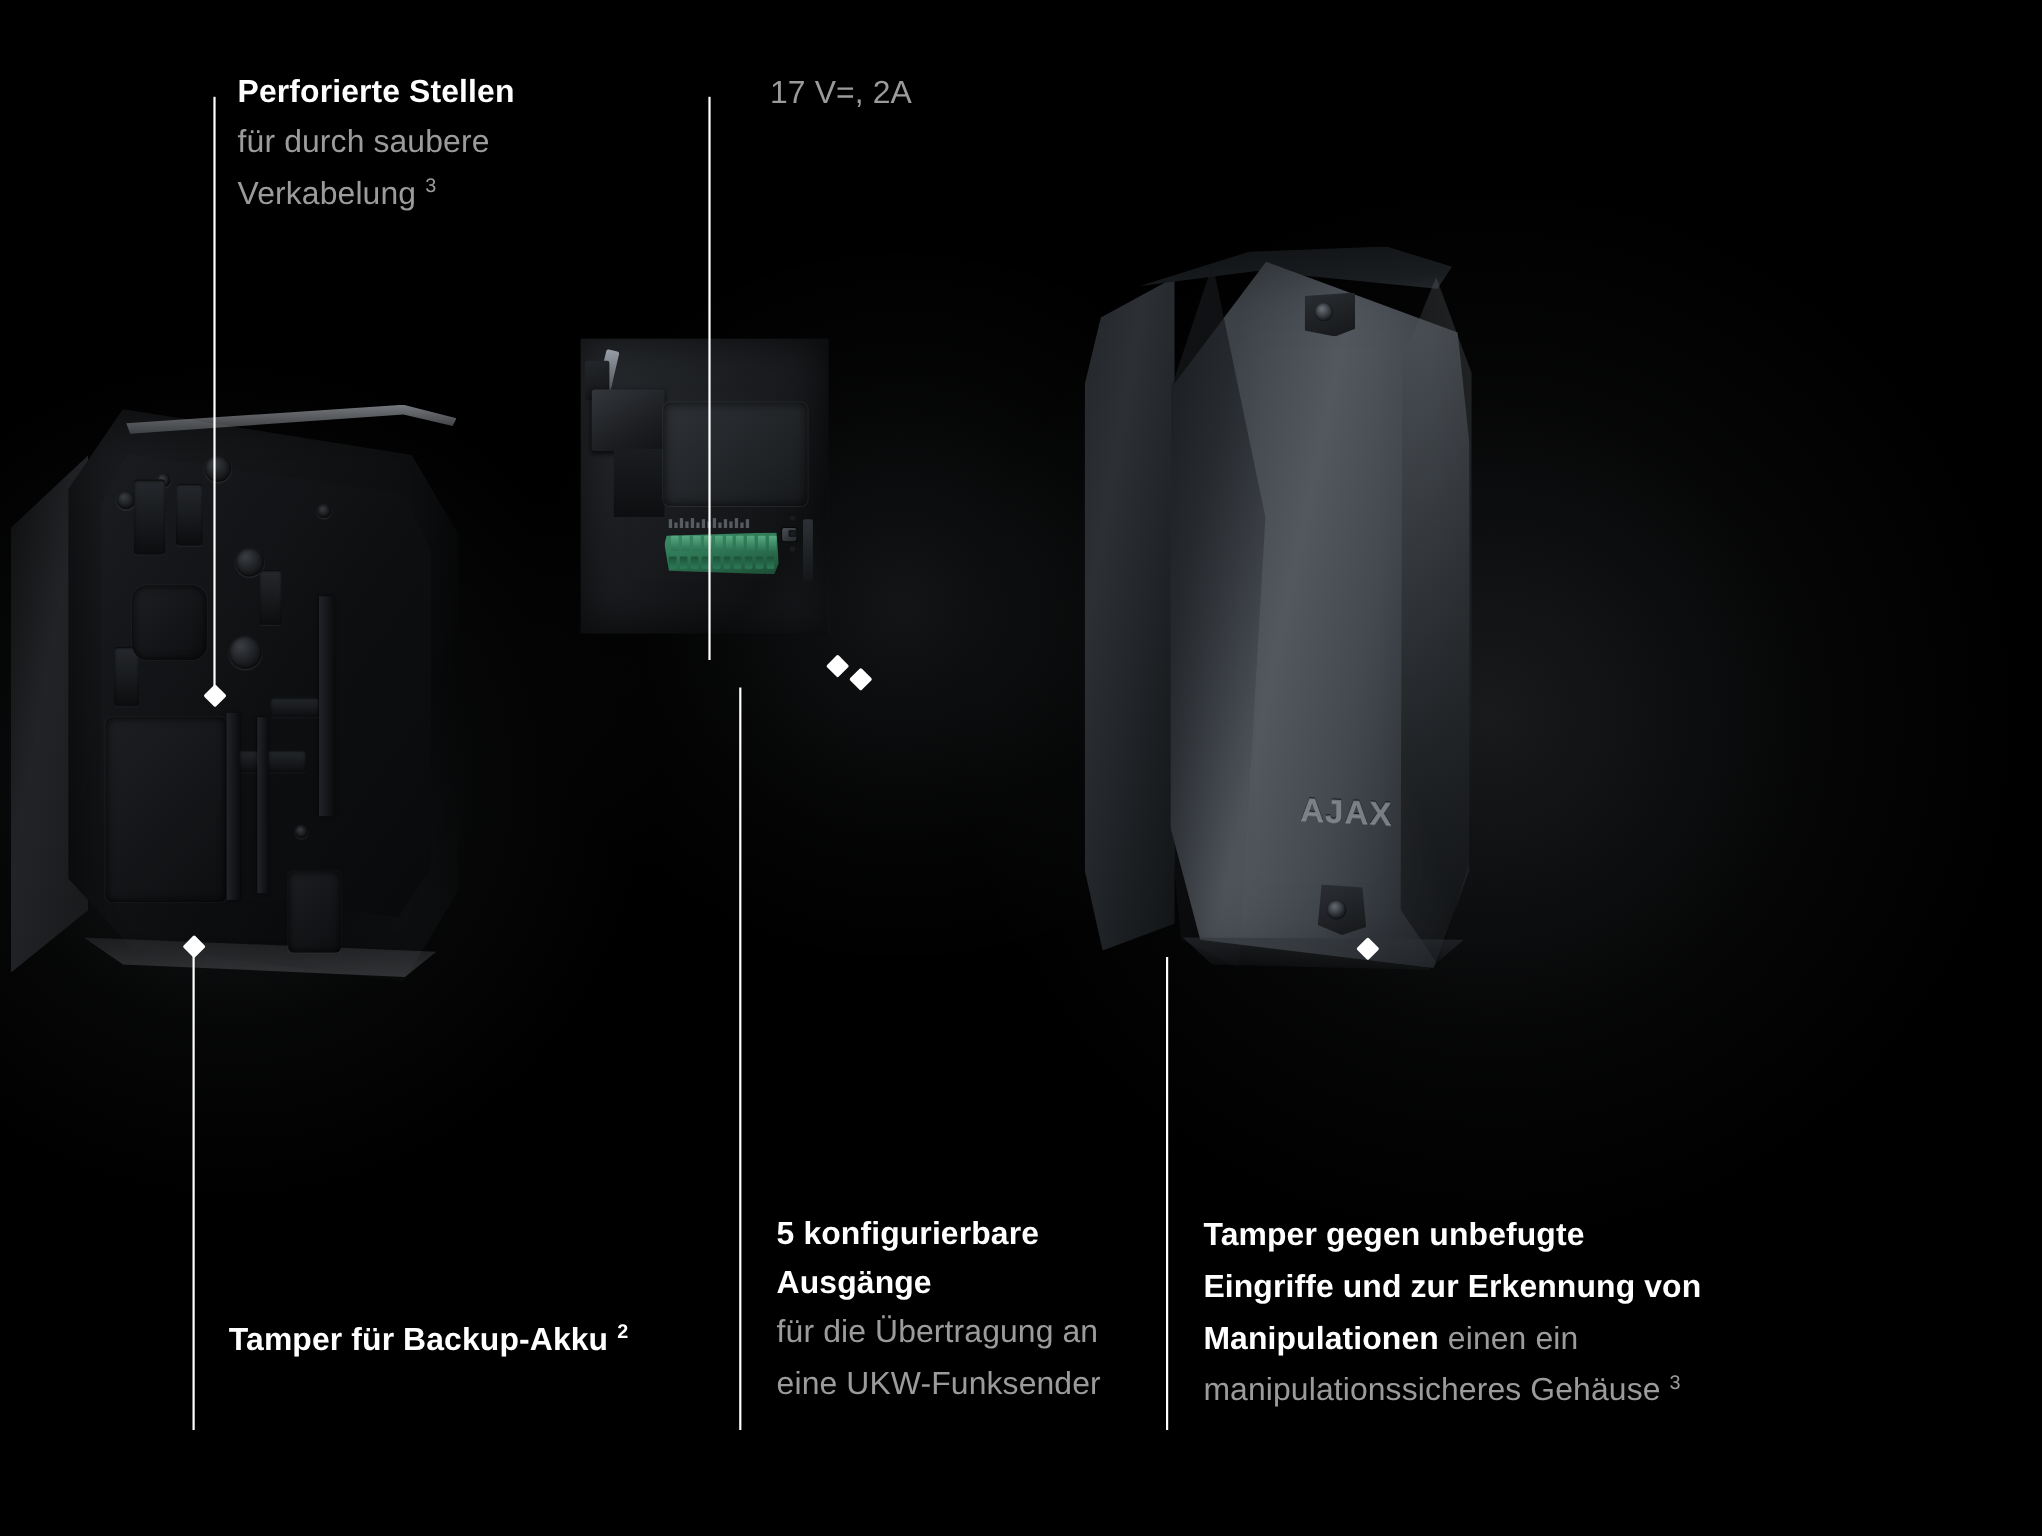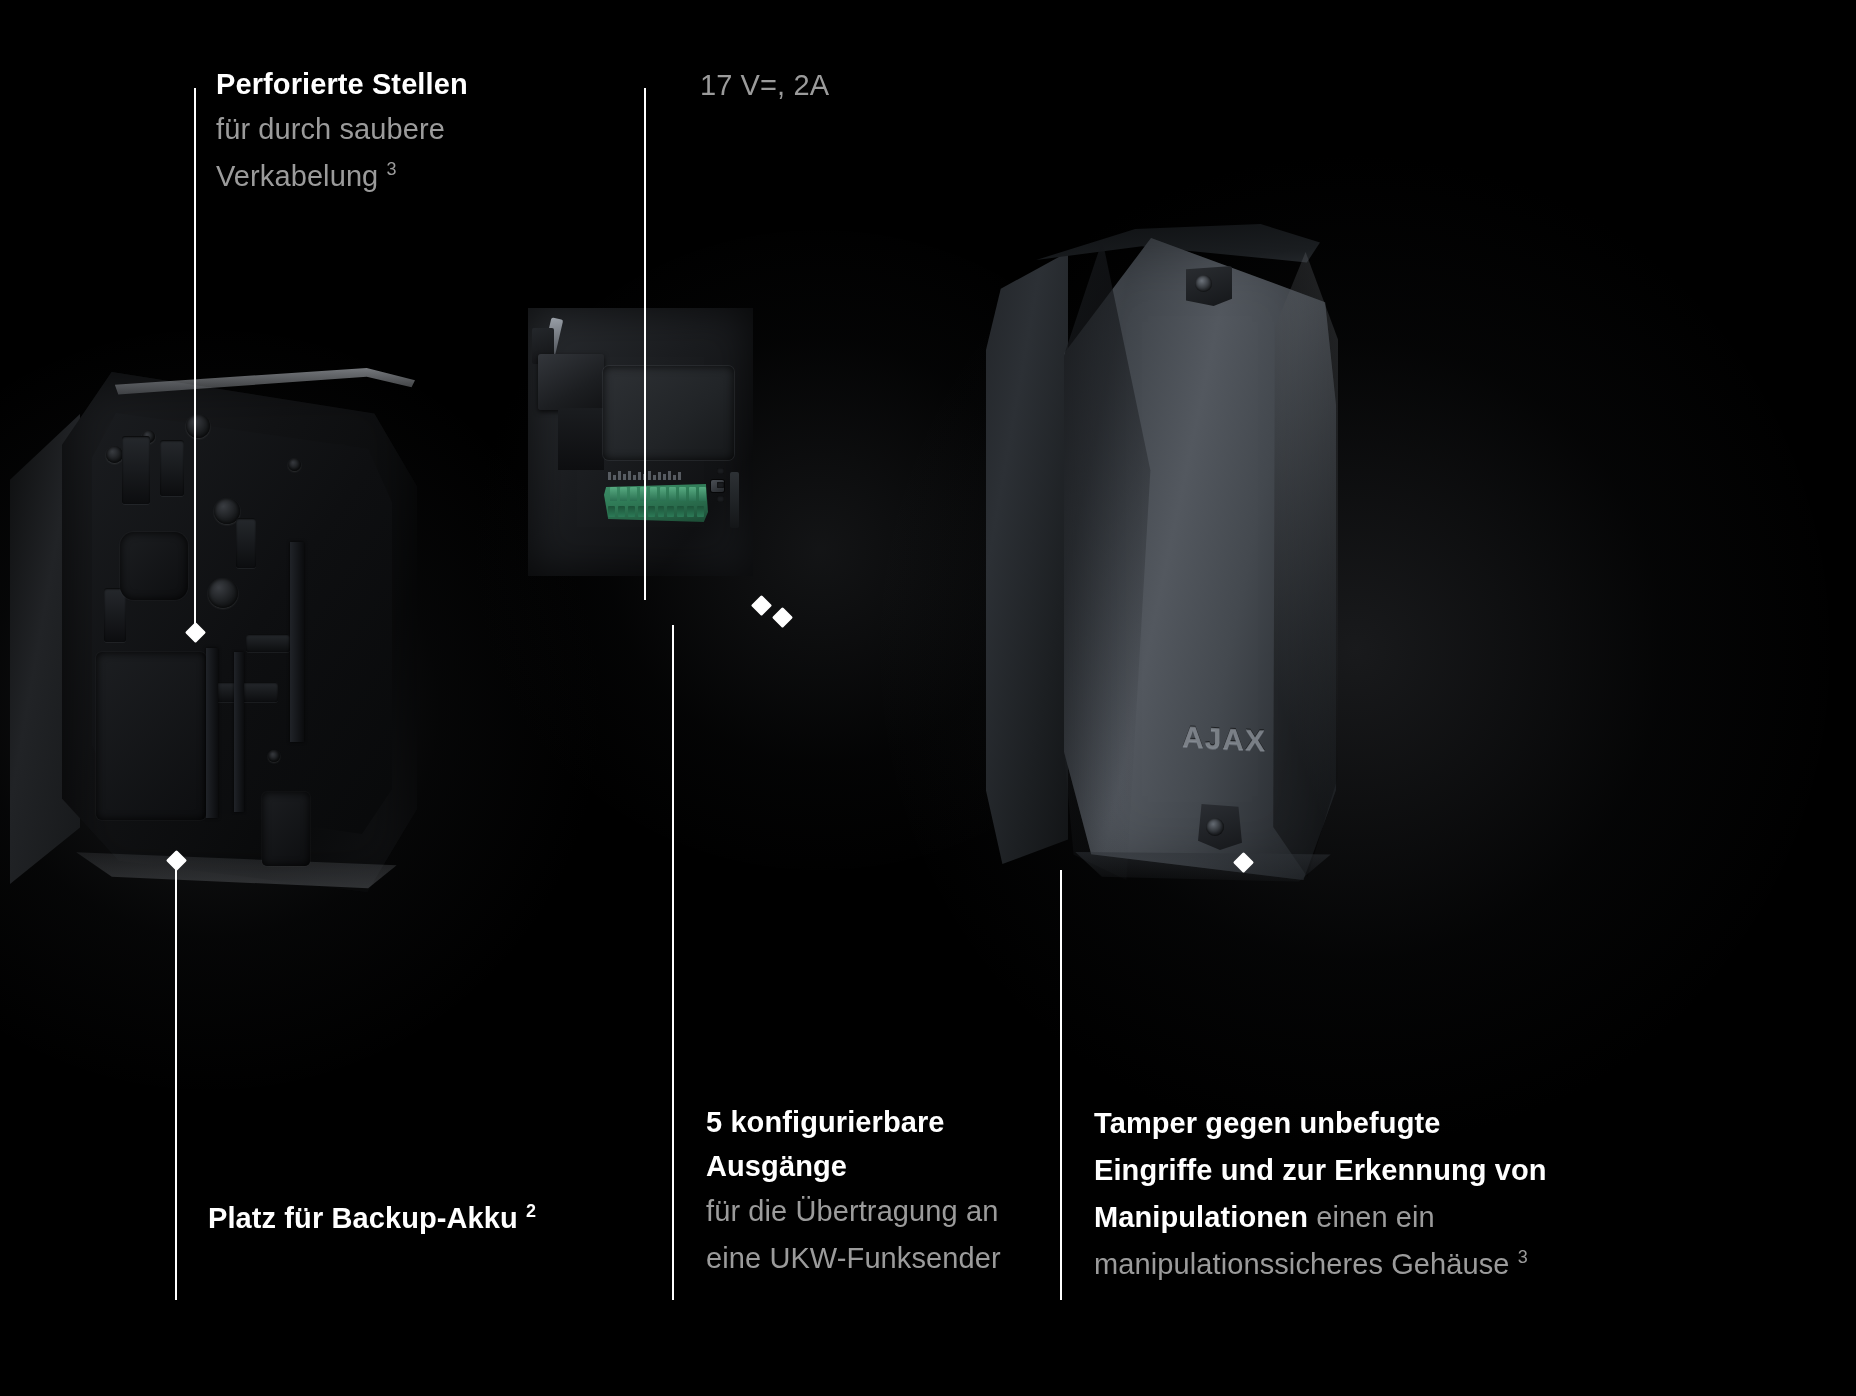--- a/index.html
+++ b/index.html
@@ -328,21 +328,21 @@
 
   <div class="leader" style="left:644px;top:88px;height:512px;"></div>
   <div class="diamond" style="left:754px;top:598px;"></div>
   <div class="callout" style="left:700px;top:62px;width:420px;">
     <p class="c-sub">17 V=, 2A</p>
   </div>
 
   <div class="diamond" style="left:169px;top:853px;"></div>
   <div class="leader" style="left:175px;top:868px;height:432px;"></div>
   <div class="callout" style="left:208px;top:1196px;width:470px;">
-    <p class="c-title"><span>Platz für Backup-Akku</span> <sup>2</sup></p>
+    <p class="c-title"><span>Tamper für Backup-Akku</span> <sup>2</sup></p>
   </div>
 
   <div class="diamond" style="left:775px;top:610px;"></div>
   <div class="leader" style="left:672px;top:625px;height:675px;"></div>
   <div class="callout" style="left:706px;top:1100px;width:360px;">
     <p class="c-title"><span>5 konfigurierbare</span><br><span>Ausgänge</span></p>
     <p class="c-sub"><span>für die Übertragung an</span><br><span>eine UKW-Funksender</span></p>
   </div>
 
   <div class="diamond" style="left:1236px;top:855px;"></div>

